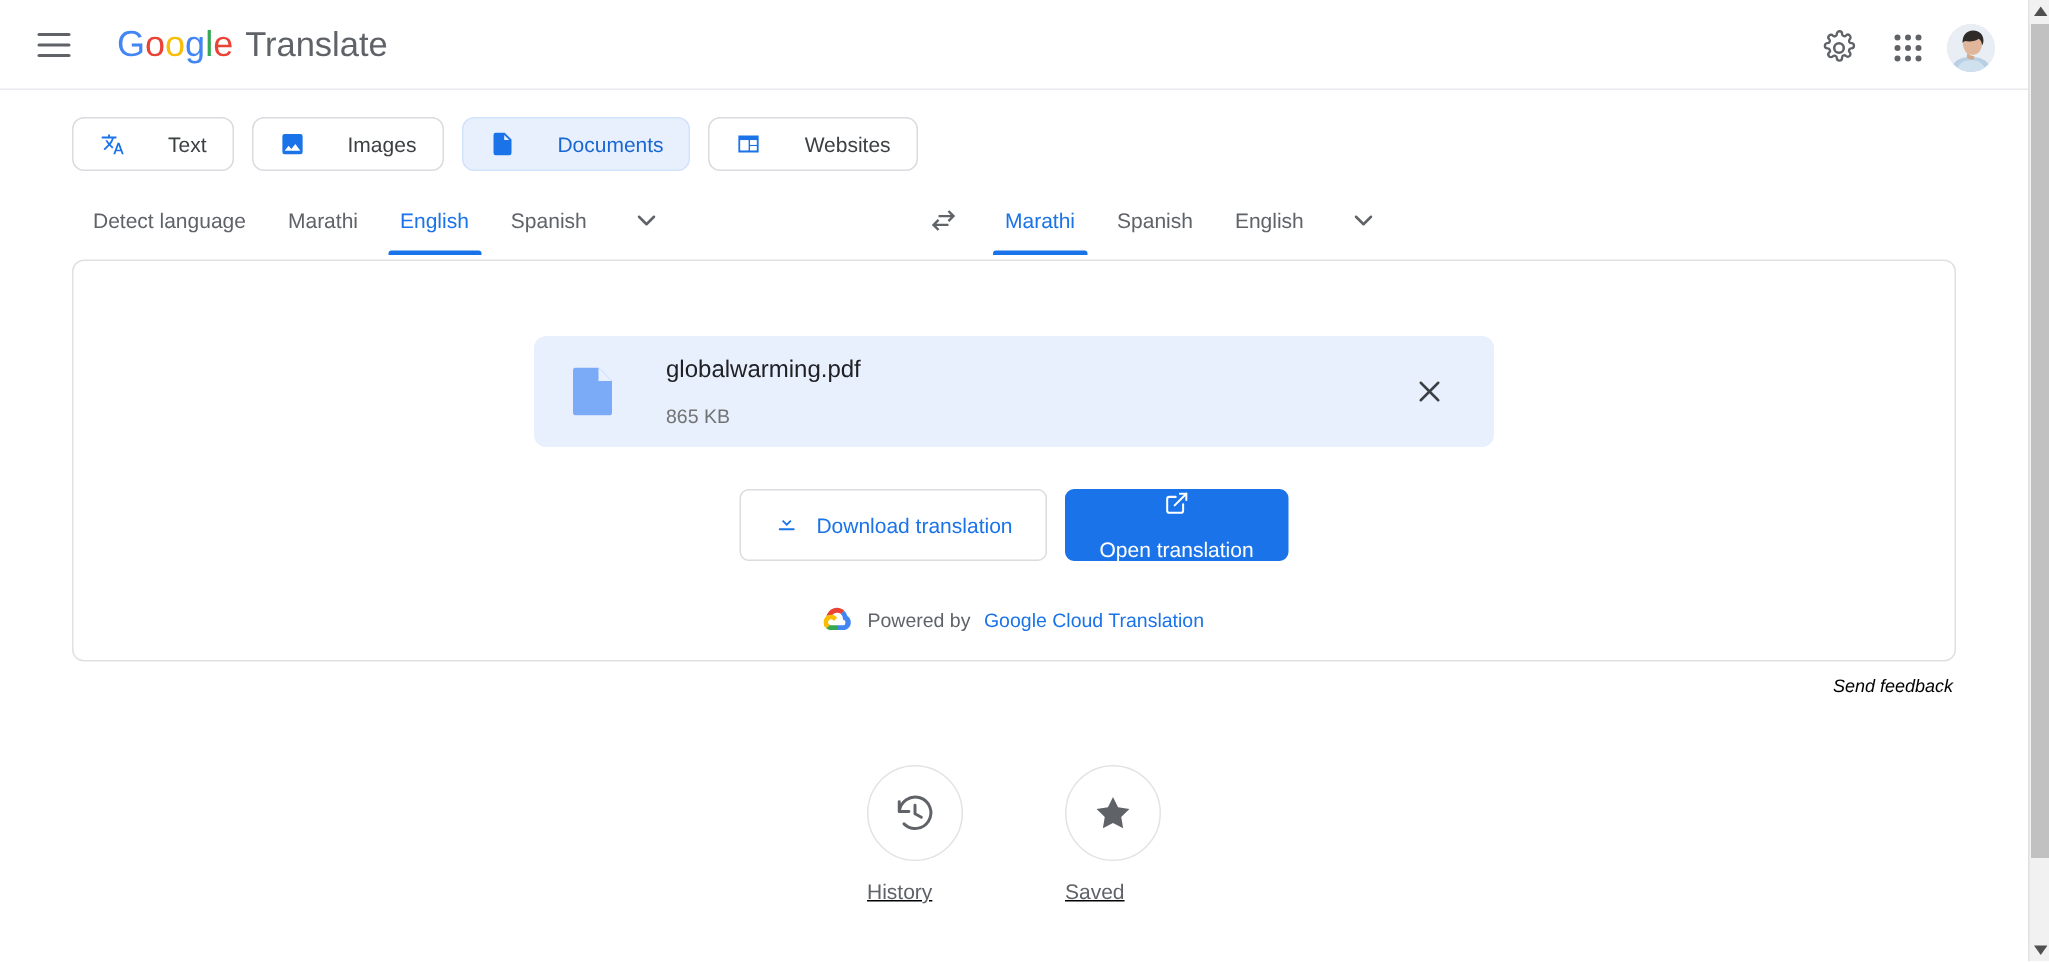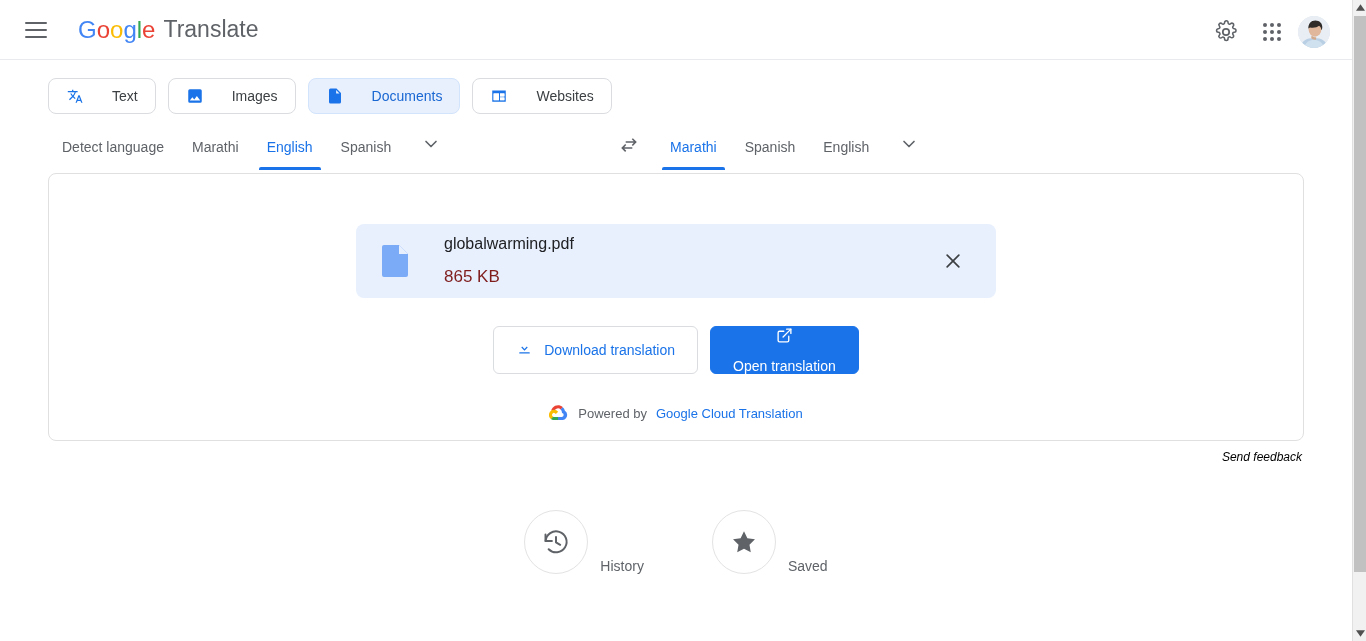--- a/index.html
+++ b/index.html
@@ -131,20 +131,21 @@
 
   
   .langbar {
     display: flex;
     align-items: flex-start;
     margin-top: 10px;
     height: 46px;
   }
   .lang-group {
     display: flex;
+    align-items: center;
     height: 46px;
     position: relative;
   }
   .lang-group.source { width: 560px; }
   .lang-group.target { flex: 1; }
   .lang-item {
     position: relative;
     height: 46px;
     display: flex;
     align-items: center;
@@ -196,21 +197,21 @@
     background: #e8f0fe;
     border-radius: 8px;
     display: flex;
     align-items: center;
     padding: 0 24px 0 26px;
     position: relative;
   }
   .file-icon { width: 26px; height: 32px; flex: none; }
   .file-meta { margin-left: 36px; display: flex; flex-direction: column; gap: 14px; }
   .file-name { font-size: 16px; color: #202124; }
-  .file-size { font-size: 17px; color: #7f1d1d; }
+  .file-size { font-size: 13px; color: #737373; }
   .file-close {
     position: absolute;
     right: 26px; top: 50%;
     transform: translateY(-50%);
     width: 34px; height: 34px;
     display: flex; align-items: center; justify-content: center;
     cursor: pointer; border-radius: 50%;
   }
 
   .actions {
@@ -264,24 +265,25 @@
 
   
   .shortcuts {
     margin-top: 46px;
     display: flex;
     justify-content: center;
     gap: 68px;
   }
   .shortcut {
     display: flex;
-    flex-direction: row;
-    align-items: flex-end;
+    flex-direction: column;
+    align-items: flex-start;
     gap: 12px;
     cursor: pointer;
+    text-decoration: underline;
   }
   .shortcut-circle {
     width: 64px; height: 64px;
     border: 1px solid #e3e3e3;
     border-radius: 50%;
     display: flex;
     align-items: center;
     justify-content: center;
     background: #fff;
   }

